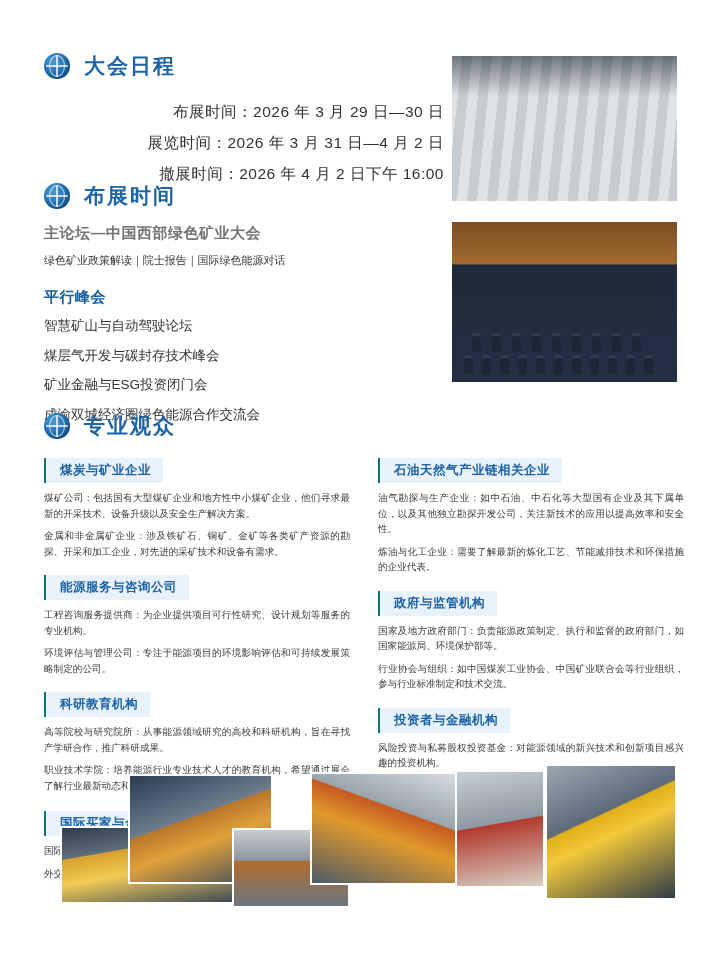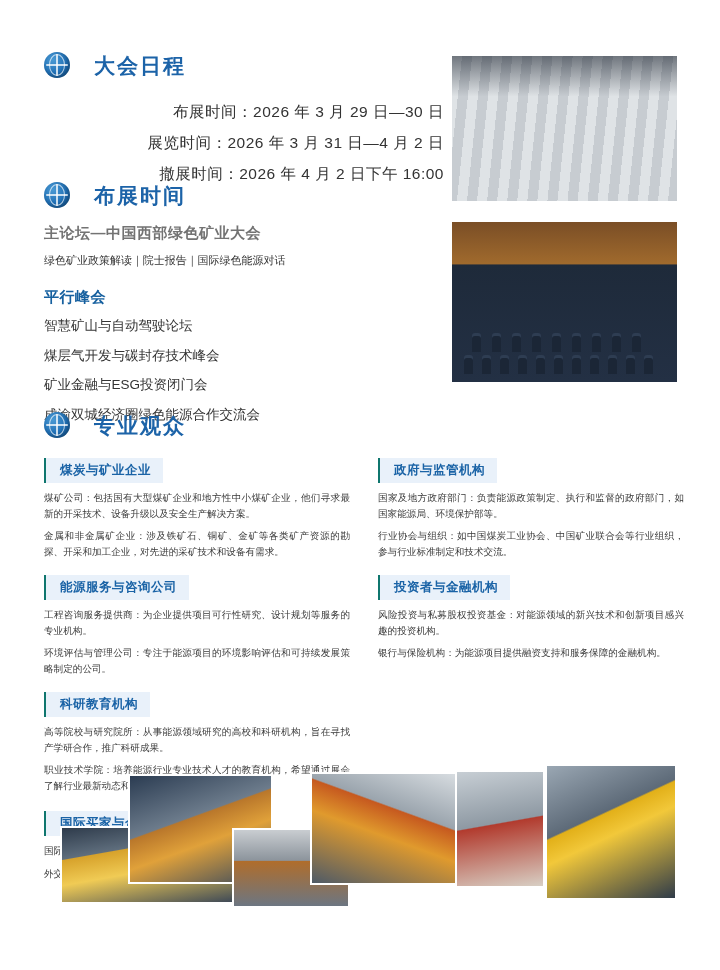--- a/index.html
+++ b/index.html
@@ -17,21 +17,22 @@
   }
   .page {
     position: relative;
     width: 720px;
     height: 970px;
   }
 
   
   .section-head {
     display: flex;
-    gap: 24px;
+    align-items: center;
+    gap: 14px;
   }
   .globe-icon {
     width: 26px;
     height: 26px;
     border-radius: 50%;
     background: radial-gradient(circle at 35% 30%, #4a9ad4 0%, #1f6fb5 55%, #16538c 100%);
     position: relative;
     flex: none;
     box-shadow: inset -2px -2px 4px rgba(0,0,0,.25);
   }
@@ -327,20 +328,25 @@
         </div>
         <div class="aud-group">
           <span class="tag">科研教育机构</span>
           <div class="aud-text">高等院校与研究院所：从事能源领域研究的高校和科研机构，旨在寻找产学研合作，推广科研成果。</div>
           <div class="aud-text">职业技术学院：培养能源行业专业技术人才的教育机构，希望通过展会了解行业最新动态和技术需求。</div>
         </div>
       </div>
 
       <div class="aud-col">
         <div class="aud-group">
+          <span class="tag">石油天然气产业链相关企业</span>
+          <div class="aud-text">油气勘探与生产企业：如中石油、中石化等大型国有企业及其下属单位，以及其他独立勘探开发公司，关注新技术的应用以提高效率和安全性。</div>
+          <div class="aud-text">炼油与化工企业：需要了解最新的炼化工艺、节能减排技术和环保措施的企业代表。</div>
+        </div>
+        <div class="aud-group">
           <span class="tag">政府与监管机构</span>
           <div class="aud-text">国家及地方政府部门：负责能源政策制定、执行和监督的政府部门，如国家能源局、环境保护部等。</div>
           <div class="aud-text">行业协会与组织：如中国煤炭工业协会、中国矿业联合会等行业组织，参与行业标准制定和技术交流。</div>
         </div>
         <div class="aud-group">
           <span class="tag">投资者与金融机构</span>
           <div class="aud-text">风险投资与私募股权投资基金：对能源领域的新兴技术和创新项目感兴趣的投资机构。</div>
           <div class="aud-text">银行与保险机构：为能源项目提供融资支持和服务保障的金融机构。</div>
         </div>
       </div>

